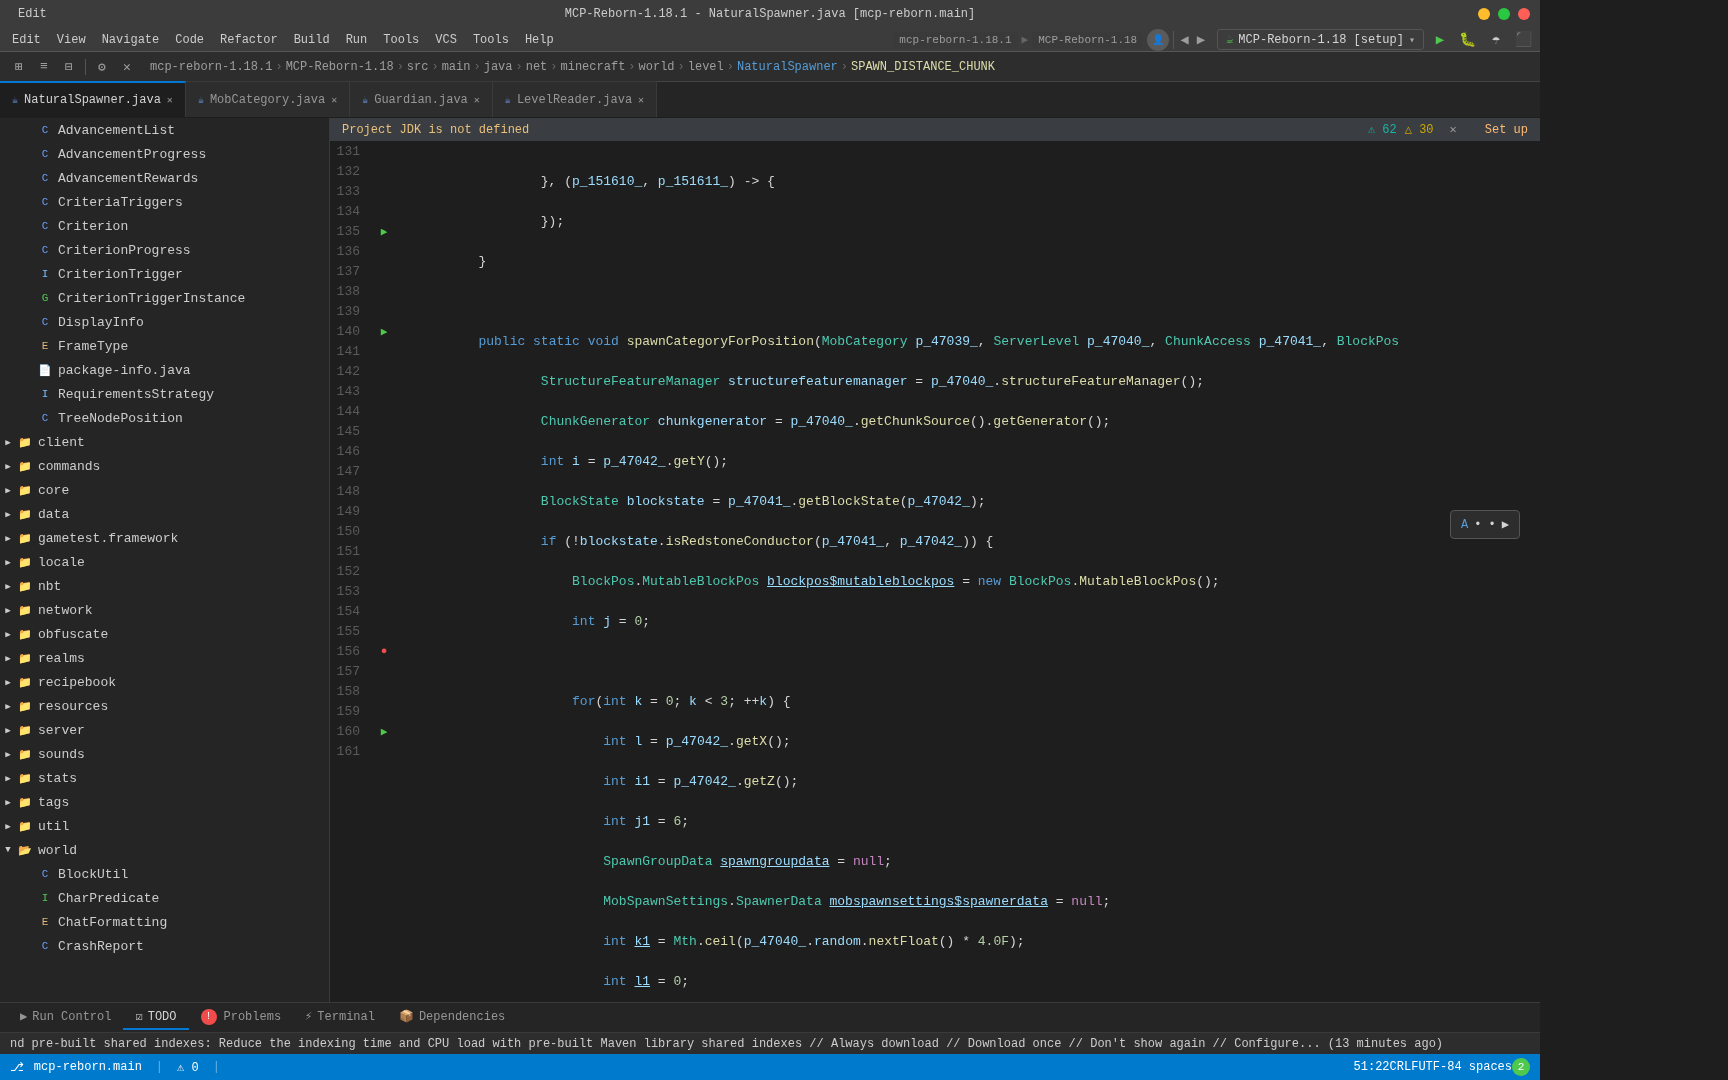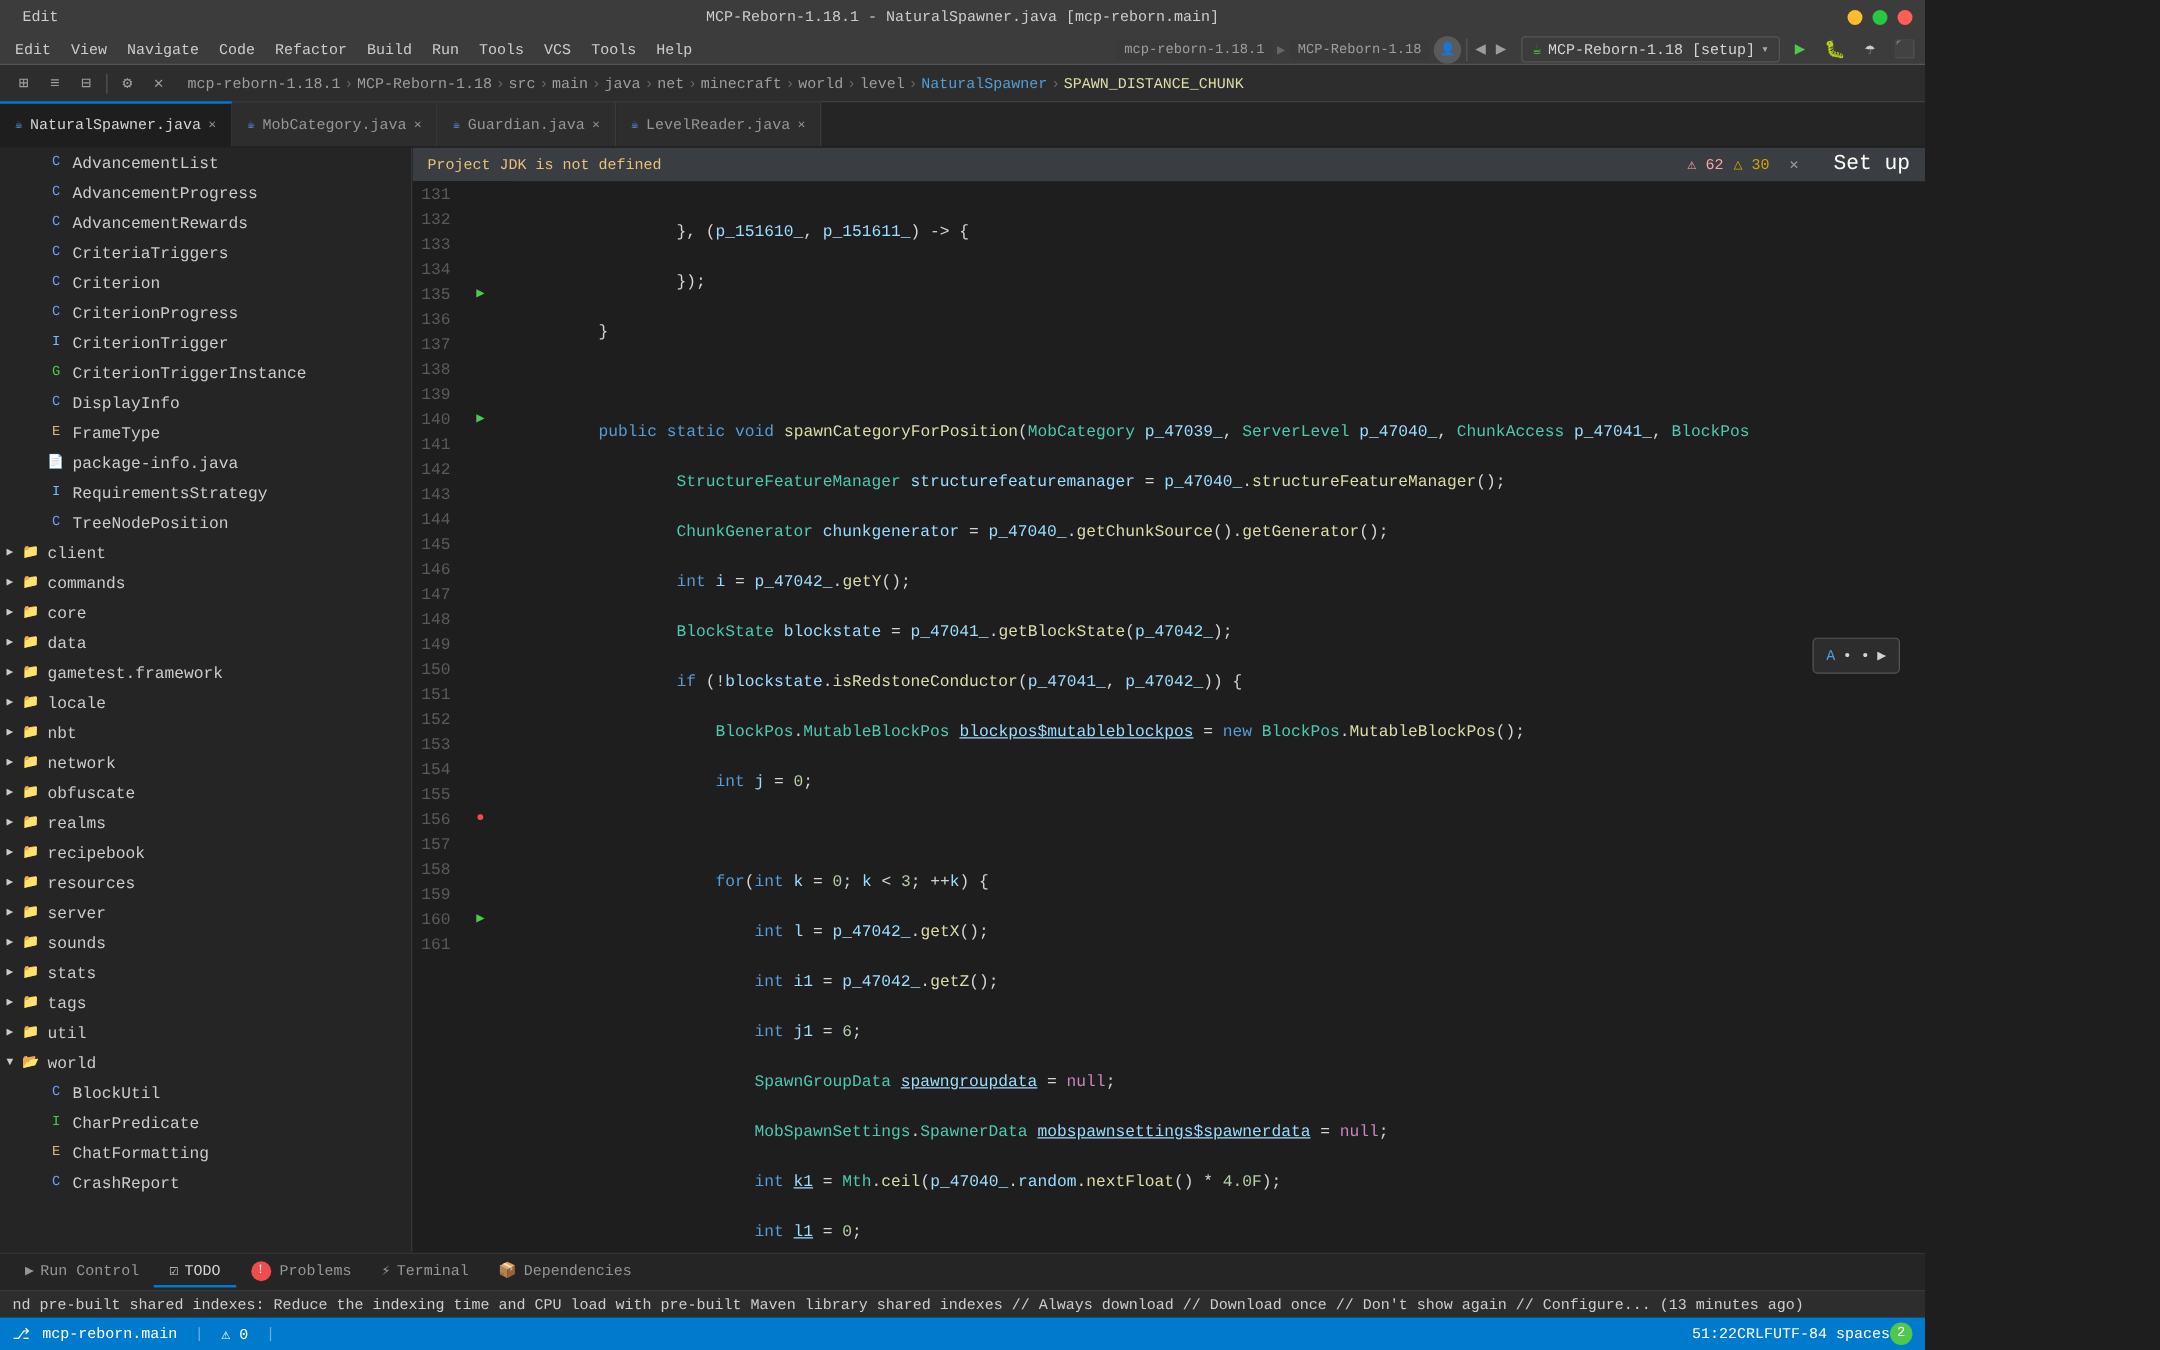--- a/index.html
+++ b/index.html
@@ -625,24 +625,24 @@
         <span class="item-icon java-icon">C</span>
         <span class="item-label">CrashReport</span>
       </div>
     </div>
 
     <div id="code-editor">
 
       <div id="notification-bar">
         <span class="notif-text">Project JDK is not defined</span>
         <div style="display:flex; align-items:center; gap:8px;">
-          <span style="color:#fca5a5;">⚠ 62</span>
+          <span style="color:#14b8a6;">⚠ 62</span>
           <span style="color:#cca700;">△ 30</span>
           <span style="cursor:pointer; color:#999; margin-left:8px;">✕</span>
-          <span style="color:#ffffff; cursor:pointer; margin-left:20px; font-size:17px;">Set up</span>
+          <span style="color:#fdba74; cursor:pointer; margin-left:20px; font-size:12px;">Set up</span>
         </div>
       </div>
 
       <div id="code-area" style="display:flex; flex:1; overflow:hidden;">
         <div id="code-scroll" style="flex:1; overflow-y:auto; overflow-x:auto; display:flex;">
           <div style="display:flex; min-width:100%;">
 
             <div style="display:flex; flex-direction:column; min-width:80px; background:#1e1e1e; user-select:none; flex-shrink:0;">
 
               <div style="display:flex; flex-direction:column;">

